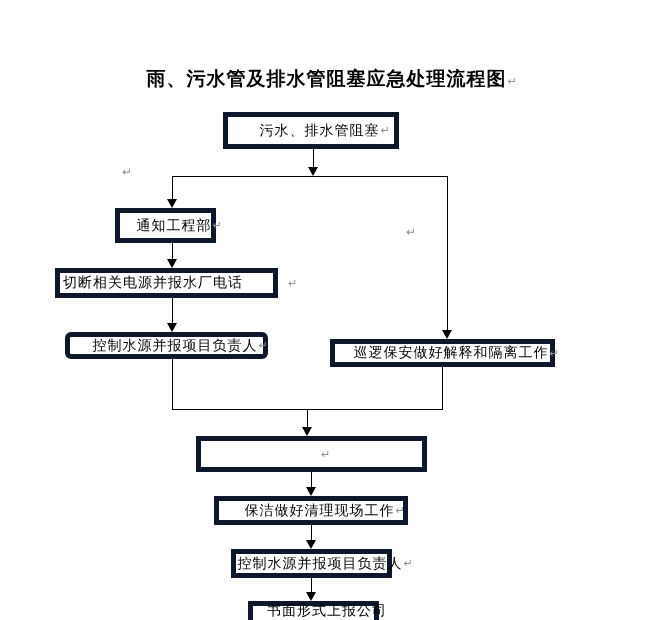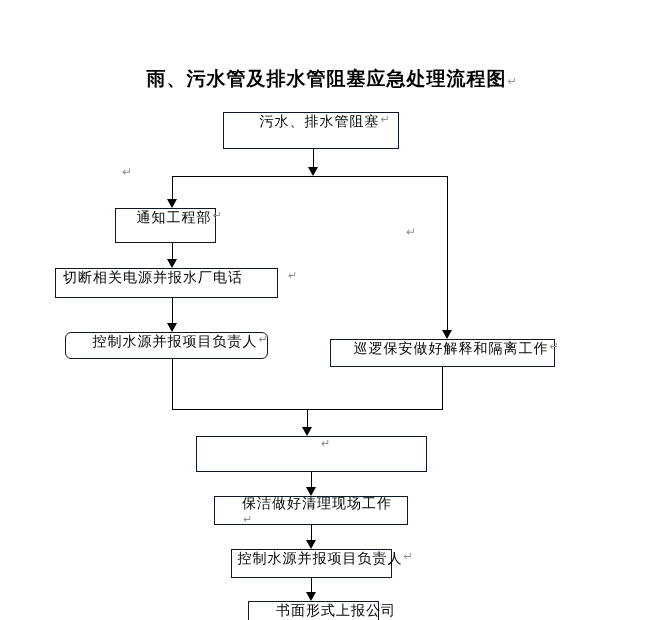--- a/index.html
+++ b/index.html
@@ -18,24 +18,24 @@
     left: 0; top: 30px;
     width: 663px;
     text-align: center;
     font-size: 19px;
     font-weight: bold;
     letter-spacing: 1px;
     white-space: nowrap;
   }
   .flow-box {
     position: absolute;
-    border: 1px solid #0f172a;
+    border: 5px solid #0f172a;
     background: #ffffff;
     display: flex;
-    align-items: flex-start;
+    align-items: center;
     justify-content: center;
     font-size: 14px;
     letter-spacing: 1px;
     white-space: nowrap;
     box-sizing: border-box;
     padding-left: 27px;
   }
   .pmark {
     color: #909090;
     font-size: 11px;
@@ -93,21 +93,21 @@
 
   <div class="flow-box" style="left:330px; top:303px; width:225px; height:28px;">
     <span>巡逻保安做好解释和隔离工作</span>
       <span class="pmark">↵</span>
   </div>
 
   <div class="flow-box" style="left:196px; top:400px; width:231px; height:36px;">
       <span class="pmark">↵</span>
   </div>
 
-  <div class="flow-box" style="left:214px; top:460px; width:194px; height:29px;flex-direction:column;">
+  <div class="flow-box" style="left:214px; top:460px; width:194px; height:29px;">
     <span>保洁做好清理现场工作</span>
       <span class="pmark">↵</span>
   </div>
 
   <div class="flow-box" style="left:231px; top:513px; width:161px; height:29px;">
     <span>控制水源并报项目负责人</span>
       <span class="pmark">↵</span>
   </div>
 
   <div class="flow-box" style="left:248px; top:565px; width:131px; height:32px;flex-direction:column;">

